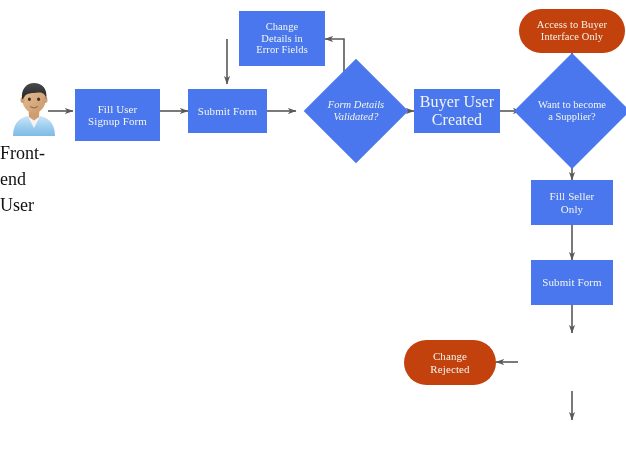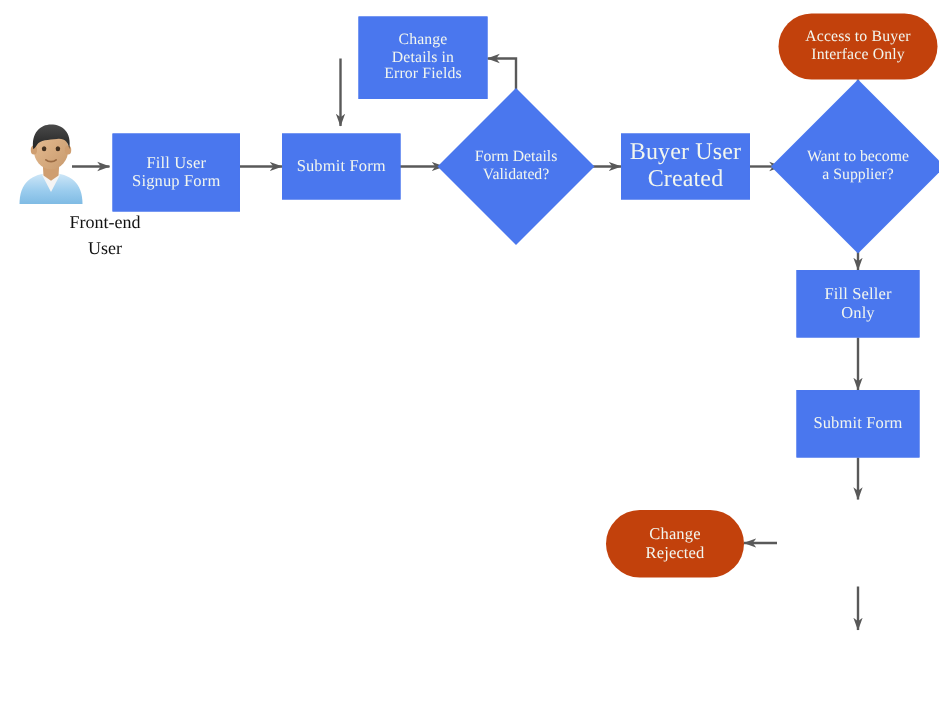--- a/index.html
+++ b/index.html
@@ -70,28 +70,27 @@
     line-height: 1.12;
     white-space: pre-line;
     z-index: 4;
   }
   .actor {
     position: absolute;
     z-index: 3;
   }
   .actor-label {
     position: absolute;
-    text-align: center;
+    text-align: left;
     color: #111111;
     font-family: "Liberation Serif", "DejaVu Serif", serif;
-    font-size: 12px;
+    font-size: 18px;
     line-height: 1.45;
     white-space: pre-line;
     z-index: 3;
-    padding-left: 36px;
   }
 </style>
 </head>
 <body>
 
 <div id="canvas">
 
   <svg id="svg-layer" viewBox="0 0 626 474" xmlns="http://www.w3.org/2000/svg">
     <defs>
       <marker id="arrowhead" markerWidth="9" markerHeight="7" refX="8.2" refY="3.5" orient="auto" markerUnits="userSpaceOnUse">
@@ -178,21 +177,21 @@
   <div class="node rect" style="left:188px; top:89px; width:79px; height:44px; font-size:11px;">
     <span class="txt">Submit Form</span>
   </div>
 
   <div class="node rect" style="left:239px; top:11px; width:86px; height:55px; font-size:10.5px;">
     <span class="txt">Change
 Details in
 Error Fields</span>
   </div>
 
-  <div class="diamond-wrap" style="left:307px; top:74px; width:74px; height:74px;">
+  <div class="diamond-wrap" style="left:319px; top:74px; width:74px; height:74px;font-style:italic;">
     <div class="diamond-shape"></div>
     <div class="diamond-label" style="font-size:10.5px;">Form Details
 Validated?</div>
   </div>
 
   <div class="node rect" style="left:414px; top:89px; width:86px; height:44px; font-size:16px;">
     <span class="txt">Buyer User
 Created</span>
   </div>
 

